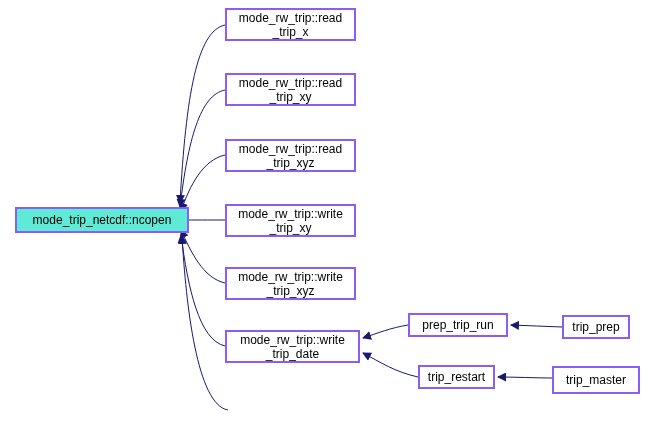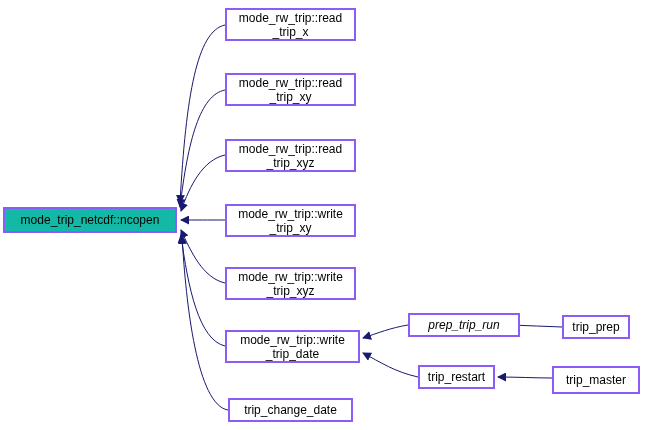--- a/index.html
+++ b/index.html
@@ -33,21 +33,22 @@
     line-height: 14px;
     display: flex;
     align-items: center;
     justify-content: center;
     text-align: center;
     white-space: pre-line;
     z-index: 1;
     cursor: pointer;
   }
   .node.highlight {
-    background: #14b8a6;
+    background: #5eead4;
+    margin-left: 12px;
   }
 </style>
 </head>
 <body>
 
 <div class="canvas">
 
   <svg class="edges" viewBox="0 0 647 430" xmlns="http://www.w3.org/2000/svg">
     <defs>
       <marker id="arrow" markerWidth="9" markerHeight="9" refX="8" refY="4.5" orient="auto" markerUnits="userSpaceOnUse">
@@ -82,23 +83,22 @@
 
   <div class="node" style="left:225px; top:204px; width:131px; height:33px;">mode_rw_trip::write
 _trip_xy</div>
 
   <div class="node" style="left:225px; top:267px; width:131px; height:33px;">mode_rw_trip::write
 _trip_xyz</div>
 
   <div class="node" style="left:225px; top:330px; width:135px; height:33px;">mode_rw_trip::write
 _trip_date</div>
 
-  <div class="node" style="left:228px; top:398px; width:125px; height:24px;">trip_change_date</div>
 
-  <div class="node" style="left:408px; top:313px; width:112px; height:24px;font-style:italic;">prep_trip_run</div>
+  <div class="node" style="left:408px; top:313px; width:100px; height:24px;">prep_trip_run</div>
 
   <div class="node" style="left:418px; top:365px; width:77px;  height:24px;">trip_restart</div>
 
   <div class="node" style="left:562px; top:315px; width:68px;  height:24px;">trip_prep</div>
 
   <div class="node" style="left:552px; top:366px; width:88px;  height:28px;">trip_master</div>
 
 </div>
 
 </body></html>

